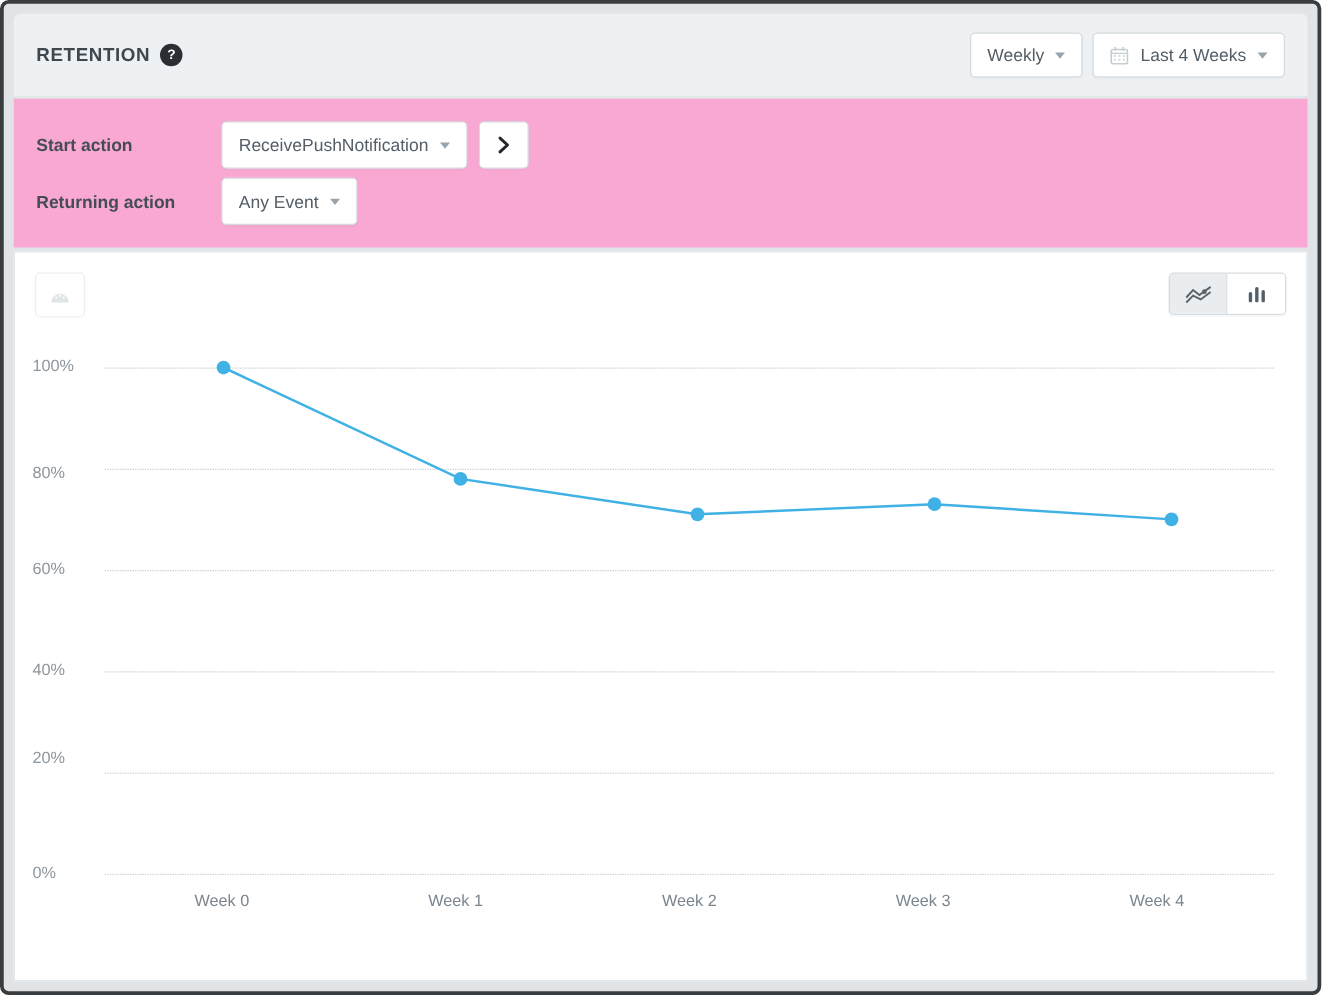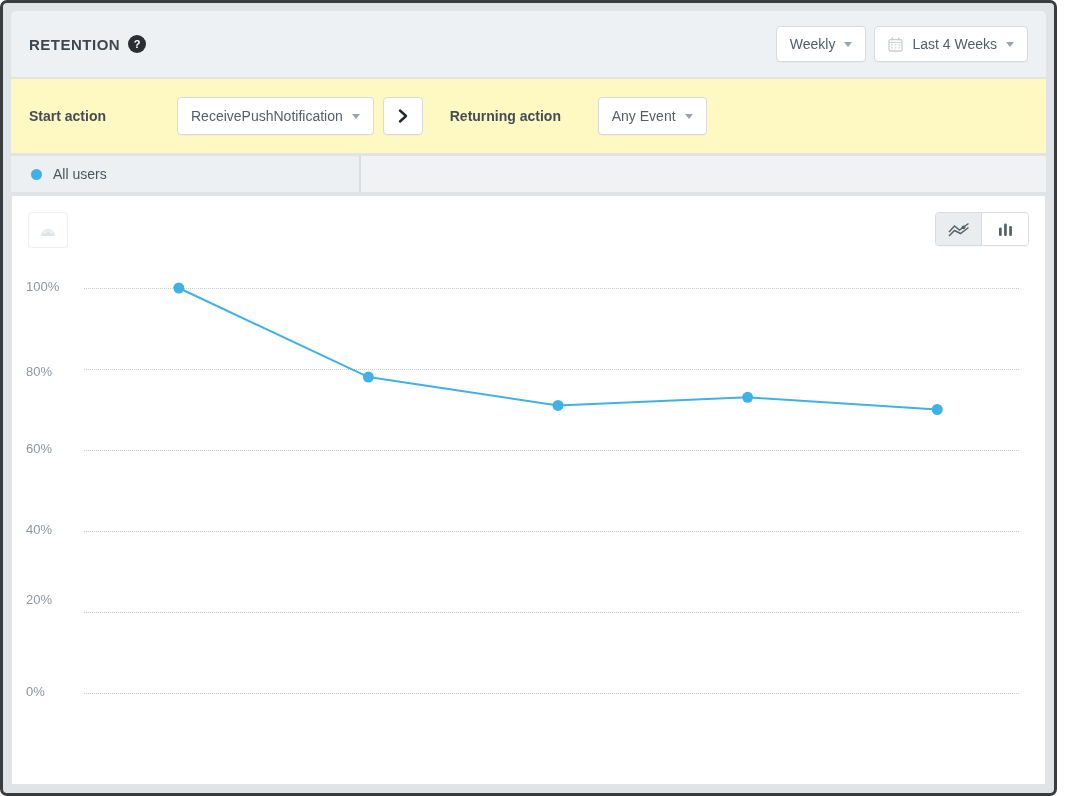--- a/index.html
+++ b/index.html
@@ -8,21 +8,21 @@
   .frame{width:1057px;height:796px;background:#e0e4e7;border:3px solid #3a3d3f;border-radius:7px;padding:8px;display:flex;flex-direction:column;}
   
   .header{height:66px;background:#eef1f3;border-radius:5px 5px 0 0;display:flex;align-items:center;padding:0 18px;margin-bottom:2px;}
   .title{font-size:15px;font-weight:700;letter-spacing:.5px;color:#3f474e;}
   .help{width:18px;height:18px;border-radius:50%;background:#2b2e32;color:#fff;font-size:11px;font-weight:700;display:inline-grid;place-items:center;margin-left:8px;cursor:pointer;}
   .spacer{flex:1;}
   .btn{background:#fff;border:1px solid #d6dbdf;border-radius:4px;height:36px;display:inline-flex;align-items:center;gap:9px;padding:10px 13px;font-size:14px;color:#535e67;box-shadow:0 1px 1px rgba(0,0,0,.03);cursor:pointer;white-space:nowrap;}
   .hdr-btn + .hdr-btn{margin-left:8px;}
   .caret{width:0;height:0;border-left:4.5px solid transparent;border-right:4.5px solid transparent;border-top:5px solid #9aa4ac;}
   
-  .filters{background:#fef9c3;padding:18px;display:flex;gap:27px;margin-bottom:3px;}
+  .filters{background:#f9a8d4;padding:18px;display:flex;flex-direction:column;gap:7px;margin-bottom:3px;}
   .frow{display:flex;align-items:center;}
   .flabel{width:148px;font-size:14px;font-weight:700;color:#454d54;}
   .expand{width:40px;height:38px;margin-left:9px;background:#fff;border:1px solid #d6dbdf;border-radius:4px;display:grid;place-items:center;cursor:pointer;box-shadow:0 1px 1px rgba(0,0,0,.03);}
   .select{height:38px;}
   
   .tabbar{height:36px;background:#f0f2f4;display:flex;margin-bottom:3px;}
   .tab{width:350px;background:#edf0f2;border-right:2px solid #d8dde0;display:flex;align-items:center;gap:11px;padding:0 20px;font-size:14px;color:#4b545c;cursor:pointer;}
   .legend-dot{width:11px;height:11px;border-radius:50%;background:#40b1e5;}
   
   .chartcard{flex:1;background:#fff;border:1px solid #e2e6e9;padding:16px;position:relative;overflow:hidden;}
@@ -90,26 +90,20 @@
     </div>
     <div class="frow">
       <span class="flabel">Returning action</span>
       <button class="btn select">
         <span>Any Event</span>
         <span class="caret"></span>
       </button>
     </div>
   </div>
 
-  <div class="tabbar">
-    <div class="tab">
-      <span class="legend-dot" style="background: rgb(64, 177, 229);"></span>
-      <span>All users</span>
-    </div>
-  </div>
 
   <div class="chartcard">
     <div class="topbar">
       <button class="ghost-btn">
         <span style="display:grid;place-items:center;">
           <svg width="18" height="13" viewBox="0 0 18 13">
             <path d="M2,12 a7,7 0 0 1 14,0 z" fill="#dfe5e8"></path>
             <circle cx="6" cy="8" r="0.9" fill="#ffffff"></circle>
             <circle cx="9" cy="6.6" r="0.9" fill="#ffffff"></circle>
             <circle cx="12" cy="8" r="0.9" fill="#ffffff"></circle>
@@ -155,15 +149,22 @@
         <div class="ytick" style="top: 396px;">0%</div>
         <svg class="plot-svg" width="948" height="405">
           <polyline points="94.80000000000001,0 284.4,89.1 474,117.45000000000002 663.5999999999999,109.35000000000001 853.2,121.50000000000001" fill="none" stroke="#40b1e5" stroke-width="2"></polyline>
           <circle cx="94.80000000000001" cy="0" r="5.5" fill="#40b1e5"></circle>
           <circle cx="284.4" cy="89.1" r="5.5" fill="#40b1e5"></circle>
           <circle cx="474" cy="117.45000000000002" r="5.5" fill="#40b1e5"></circle>
           <circle cx="663.5999999999999" cy="109.35000000000001" r="5.5" fill="#40b1e5"></circle>
           <circle cx="853.2" cy="121.50000000000001" r="5.5" fill="#40b1e5"></circle>
         </svg>
     </div>
+    <div class="x-labels">
+        <span>Week 0</span>
+        <span>Week 1</span>
+        <span>Week 2</span>
+        <span>Week 3</span>
+        <span>Week 4</span>
+      </div>
   </div>
 
 </div>
 
 </body></html>

